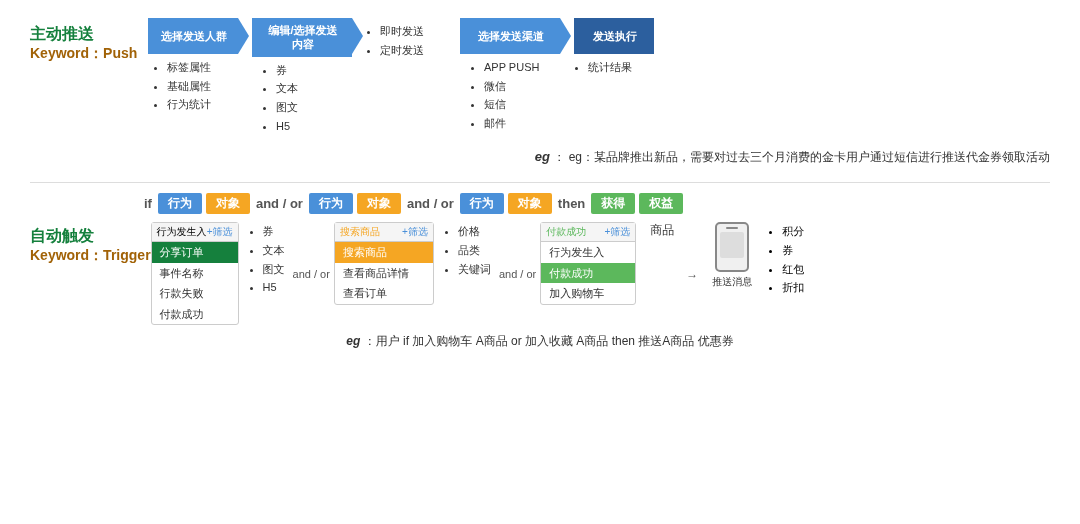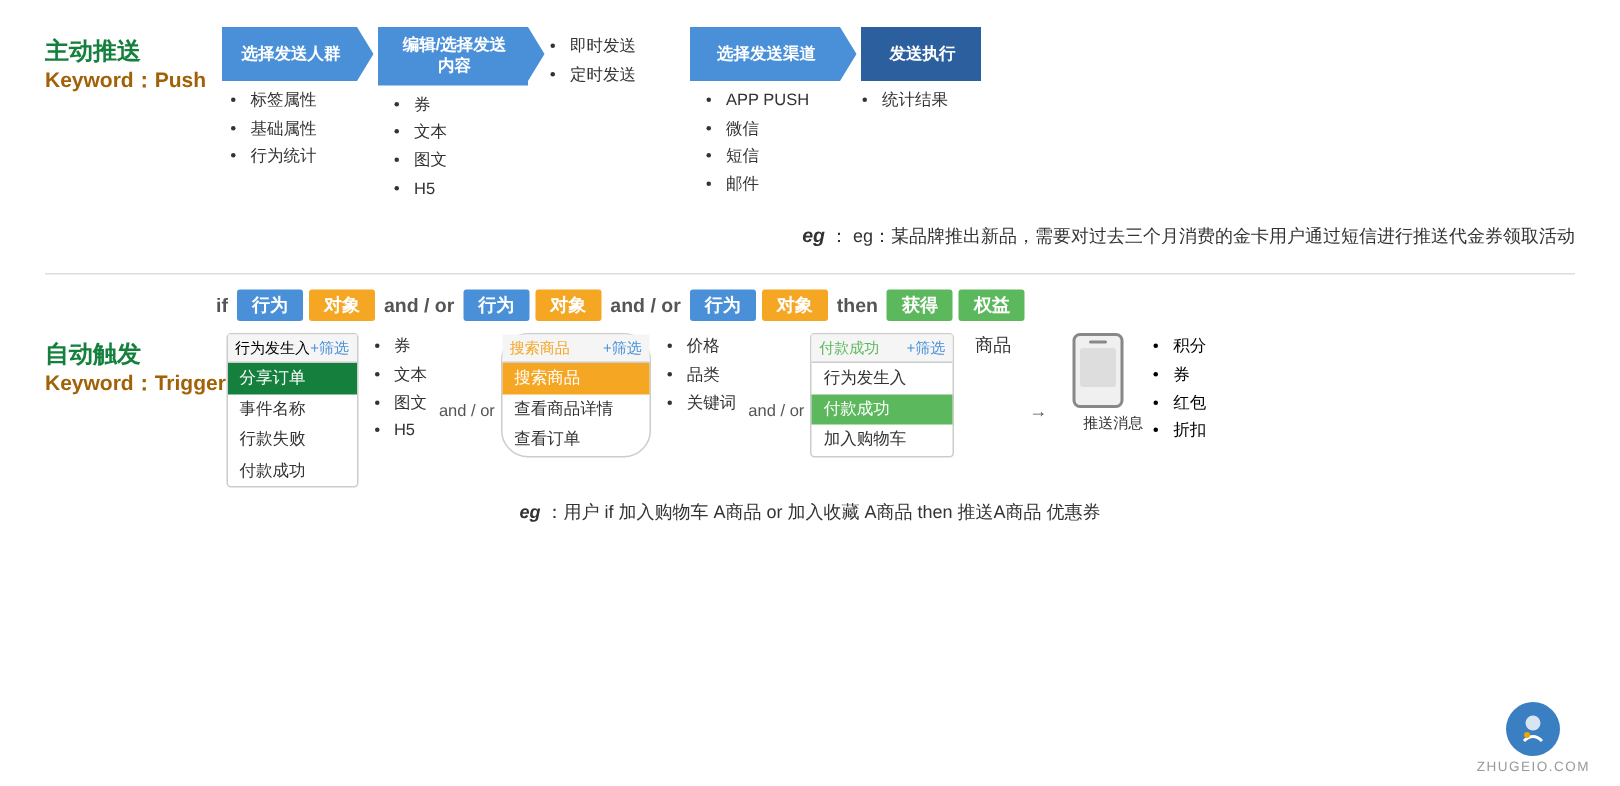--- a/index.html
+++ b/index.html
@@ -185,21 +185,21 @@
 
     .mock-widget-item.green-active {
       background: #5cb85c;
       color: #fff;
     }
 
     
     .phone-icon-box {
       display: flex;
       flex-direction: column;
-      align-items: flex-end;
+      align-items: center;
       justify-content: center;
       min-width: 60px;
     }
 
     .phone-icon {
       width: 34px;
       height: 50px;
       border: 2px solid #888;
       border-radius: 5px;
       background: #f0f0f0;
@@ -493,21 +493,21 @@
             <li>券</li>
             <li>文本</li>
             <li>图文</li>
             <li>H5</li>
           </ul>
         </div>
 
         <span class="and-or">and / or</span>
 
         <div class="b-step">
-          <div class="mock-widget b-widget-wrap" style="width:100px;border-radius:18px;">
+          <div class="mock-widget b-widget-wrap" style="width:100px;">
             <div class="mock-widget-header">
               <span style="font-size:10px;color:#f5a623;">搜索商品</span>
               <span class="add-btn">+筛选</span>
             </div>
             <div class="mock-widget-item orange-active">搜索商品</div>
             <div class="mock-widget-item">查看商品详情</div>
             <div class="mock-widget-item">查看订单</div>
           </div>
         </div>
 
@@ -558,24 +558,14 @@
       </div>
     </div>
 
     <div class="bottom-example">
       <span class="eg-label" style="font-style:italic;font-weight:bold;">eg</span>
       <span>：用户 if 加入购物车 A商品 or 加入收藏 A商品 then 推送A商品 优惠券</span>
     </div>
 
   </div>
 
-  <div class="logo">
-    <div class="logo-circle">
-      <svg width="24" height="24" viewBox="0 0 24 24">
-        <circle cx="12" cy="8" r="5" fill="#fff" opacity="0.8"></circle>
-        <path d="M6 20 Q12 14 18 20" stroke="#fff" stroke-width="2" fill="none"></path>
-        <circle cx="8" cy="16" r="2" fill="#f0a500"></circle>
-      </svg>
-    </div>
-    <div class="logo-text">ZHUGEIO.COM</div>
-  </div>
 
 </div>
 
 </body></html>

